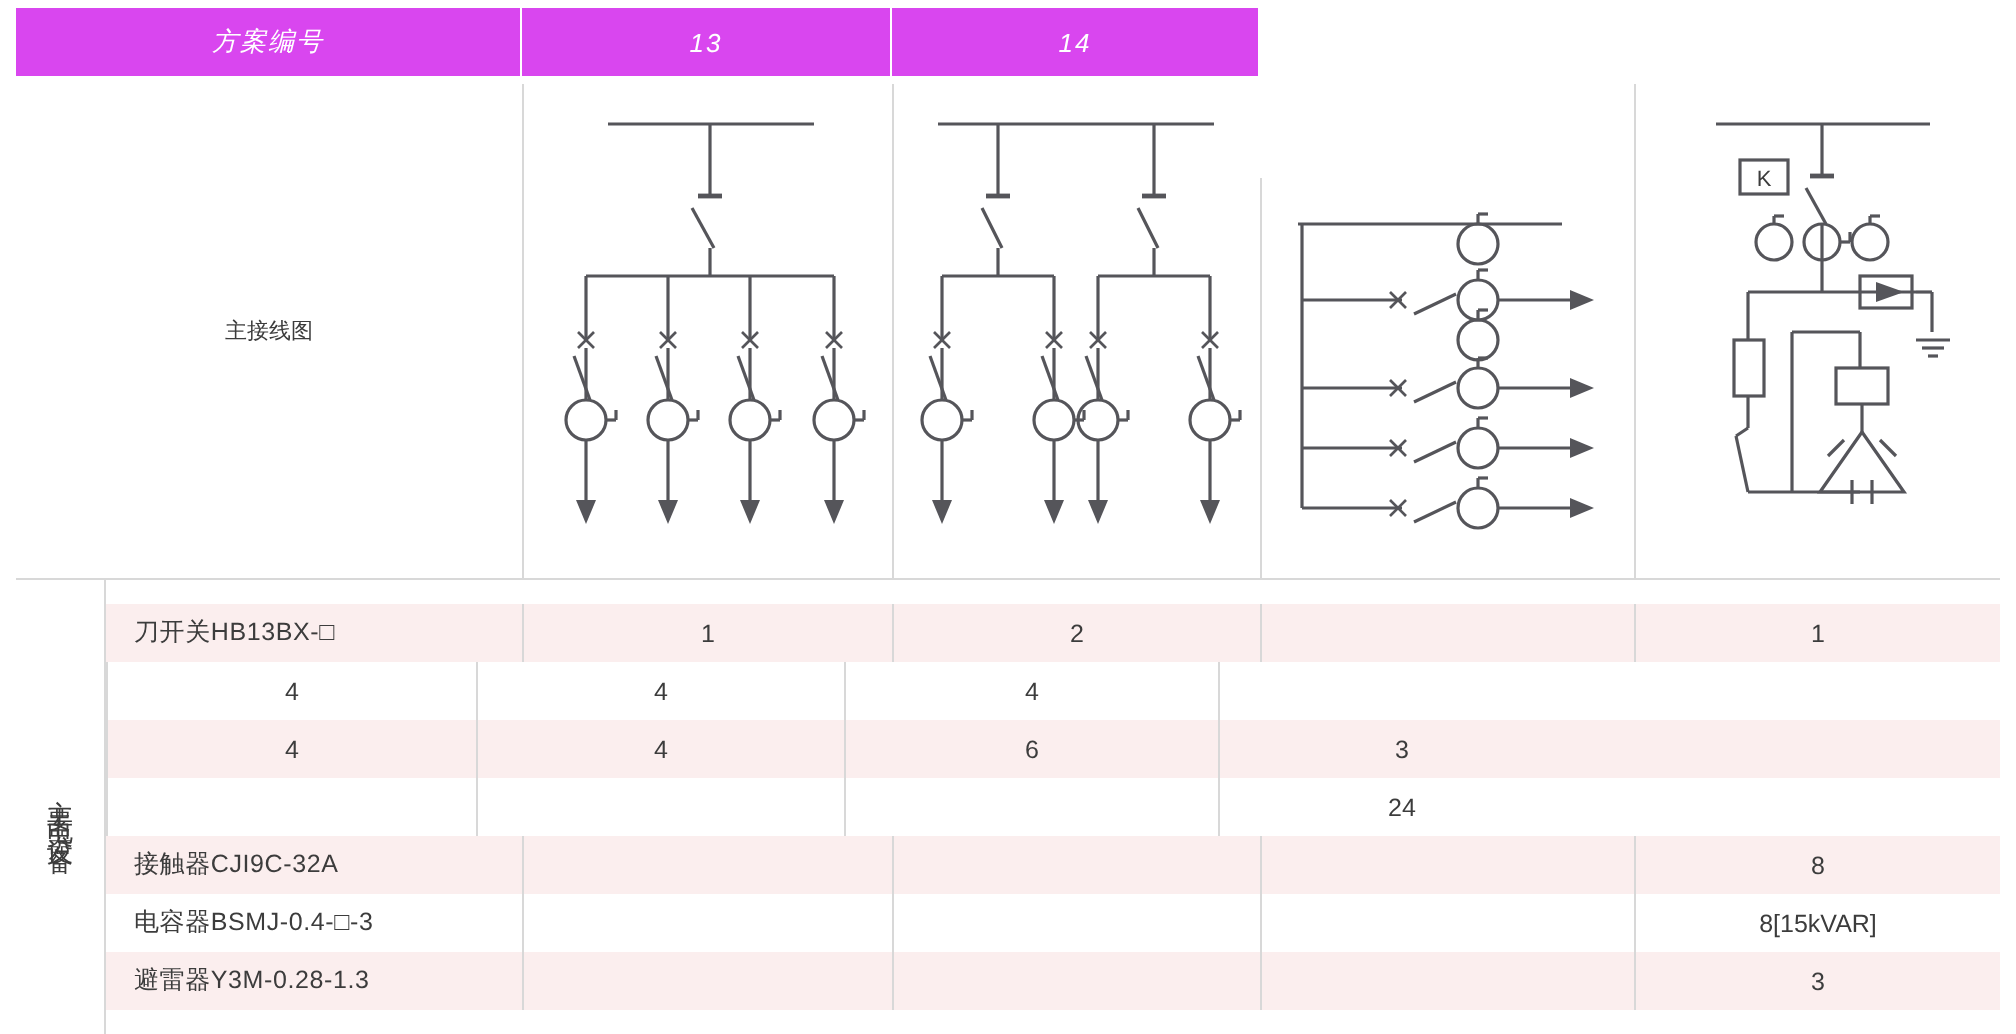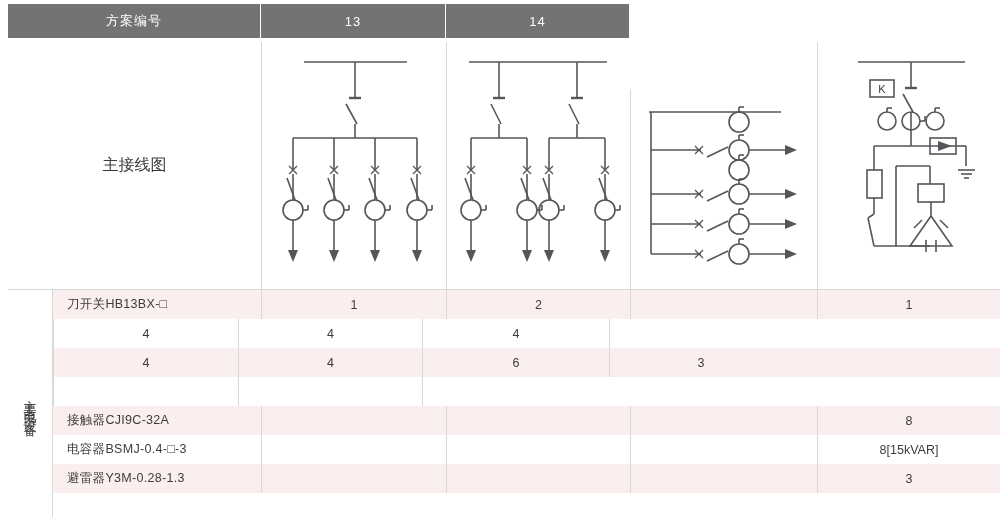--- a/index.html
+++ b/index.html
@@ -6,46 +6,46 @@
   body{
     width:1008px;height:517px;overflow:hidden;
     font-family:"Liberation Sans","DejaVu Sans",sans-serif;
     color:#3c3c3c;
   }
   .sheet{position:relative;width:1008px;height:517px;}
 
   
   .hdr{position:absolute;left:8px;top:4px;width:992px;height:34px;display:flex;}
   .hdr .cell{
-    background:#737373;color:#ffffff;font-size:13px;
+    background:#d946ef;color:#ffffff;font-size:13px;
     display:flex;align-items:center;justify-content:center;
-    border-right:1px solid #ffffff;box-sizing:border-box;letter-spacing:1px;
+    border-right:1px solid #ffffff;box-sizing:border-box;letter-spacing:1px;font-style:italic;
   }
   .hdr .cell:last-child{border-right:none;}
   .c0{width:253px;} .c1{width:185px;} .c2{width:184px;} .c3{width:187px;margin-top:47px;} .c4{width:183px;}
 
   
   .diagband{position:absolute;left:8px;top:42px;width:992px;height:248px;display:flex;
             border-bottom:1px solid #d8d8d8;box-sizing:border-box;}
   .diagband .dcell{box-sizing:border-box;position:relative;}
   .diagband .dcell.sep{border-left:1px solid #d8d8d8;}
-  .diaglabel{display:flex;align-items:center;justify-content:center;font-size:16px;color:#3c3c3c;}
+  .diaglabel{display:flex;align-items:center;justify-content:center;font-size:11px;color:#3c3c3c;}
 
   
   .rows{position:absolute;left:8px;top:290px;width:992px;height:227px;}
   .vlabel{
     position:absolute;left:0;top:0;width:45px;height:227px;
     display:flex;align-items:center;justify-content:center;
     border-right:1px solid #d8d8d8;box-sizing:border-box;background:#ffffff;z-index:2;
   }
   .vlabel span{
     writing-mode:vertical-rl;font-size:13px;letter-spacing:5px;color:#3c3c3c;
     line-height:1;
   }
-  .rowwrap{position:absolute;left:45px;top:0;width:947px;height:185px;}
+  .rowwrap{position:absolute;left:45px;top:12px;width:947px;height:185px;}
   .row{display:flex;height:29px;box-sizing:border-box;}
   .row.alt{background:#fbeeee;}
   .row .rc{
     box-sizing:border-box;display:flex;align-items:center;font-size:12.5px;color:#3c3c3c;
   }
   .row .rc.name{width:208px;padding-left:14px;justify-content:flex-start;letter-spacing:.3px;}
   .row .rc.num{justify-content:center;border-left:1px solid #d8d8d8;}
   .n1{width:185px;} .n2{width:184px;} .n3{width:187px;} .n4{width:183px;}
   svg{display:block;}
 </style>
@@ -309,20 +309,21 @@
         <div class="row alt">
           <div class="rc num n1">4</div>
           <div class="rc num n2">4</div>
           <div class="rc num n3">6</div>
           <div class="rc num n4">3</div>
         </div>
         <div class="row">
           <div class="rc num n1"></div>
           <div class="rc num n2"></div>
           <div class="rc num n3"></div>
+          <div class="rc num n4">24</div>
         </div>
         <div class="row alt">
           <div class="rc name">接触器CJI9C-32A</div>
           <div class="rc num n1"></div>
           <div class="rc num n2"></div>
           <div class="rc num n3"></div>
           <div class="rc num n4">8</div>
         </div>
         <div class="row">
           <div class="rc name">电容器BSMJ-0.4-□-3</div>

